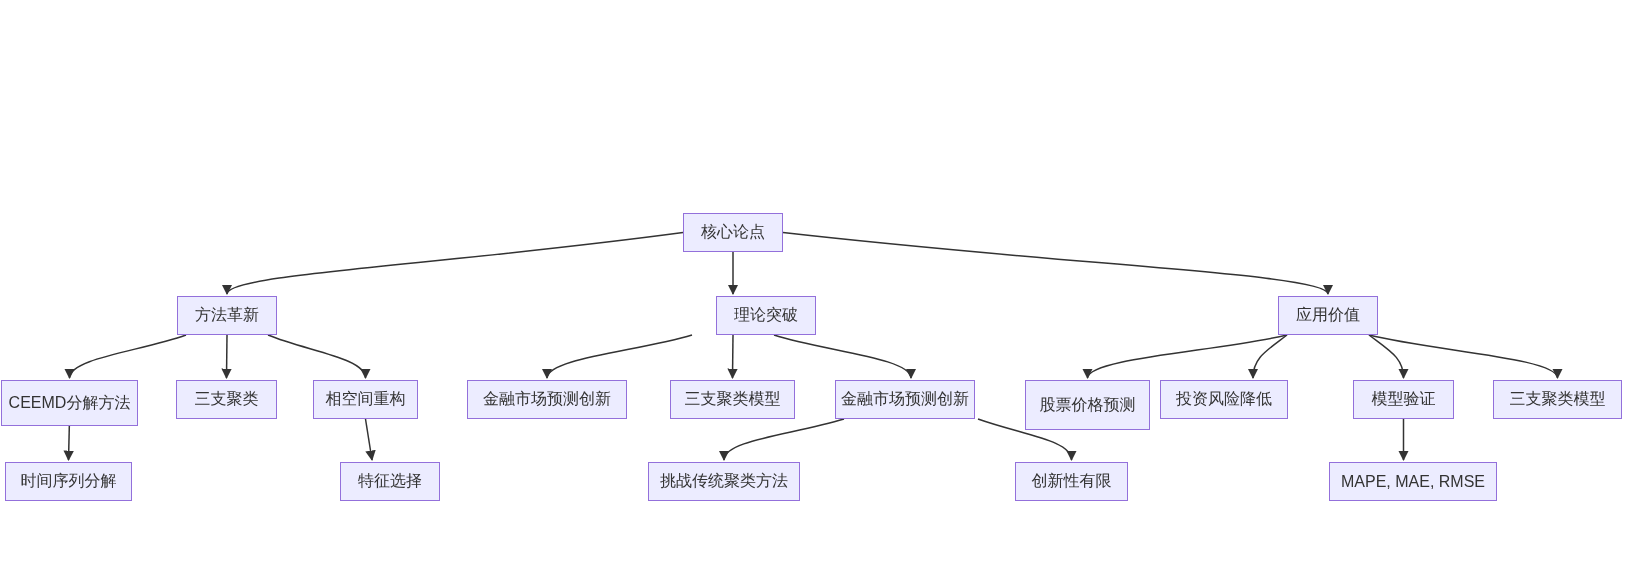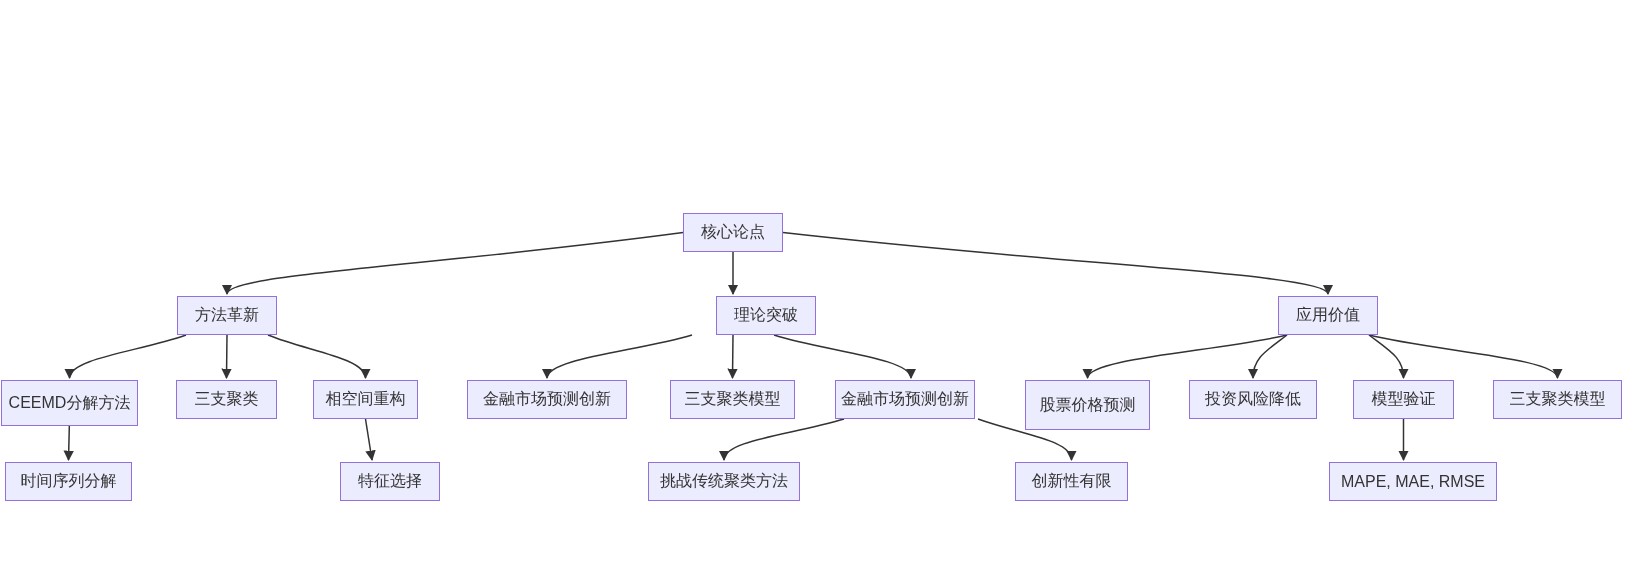--- a/index.html
+++ b/index.html
@@ -78,21 +78,21 @@
       <div class="node" style="left: 177px; top: 296px; width: 100px; height: 39px;">方法革新</div>
       <div class="node" style="left: 683px; top: 296px; width: 100px; height: 39px; margin-left: 33px;">理论突破</div>
       <div class="node" style="left: 1278px; top: 296px; width: 100px; height: 39px;">应用价值</div>
       <div class="node" style="left: 1px; top: 380px; width: 137px; height: 46px;">CEEMD分解方法</div>
       <div class="node" style="left: 176px; top: 380px; width: 101px; height: 39px;">三支聚类</div>
       <div class="node" style="left: 313px; top: 380px; width: 105px; height: 39px;">相空间重构</div>
       <div class="node" style="left: 467px; top: 380px; width: 160px; height: 39px;">金融市场预测创新</div>
       <div class="node" style="left: 670px; top: 380px; width: 125px; height: 39px;">三支聚类模型</div>
       <div class="node" style="left: 835px; top: 380px; width: 140px; height: 39px;">金融市场预测创新</div>
       <div class="node" style="left: 1025px; top: 380px; width: 125px; height: 50px;">股票价格预测</div>
-      <div class="node" style="left: 1189px; top: 380px; width: 128px; height: 39px;">投资风险降低</div>
+      <div class="node" style="left: 1160px; top: 380px; width: 128px; height: 39px;">投资风险降低</div>
       <div class="node" style="left: 1353px; top: 380px; width: 101px; height: 39px;">模型验证</div>
       <div class="node" style="left: 1493px; top: 380px; width: 129px; height: 39px;">三支聚类模型</div>
       <div class="node" style="left: 5px; top: 462px; width: 127px; height: 39px;">时间序列分解</div>
       <div class="node" style="left: 340px; top: 462px; width: 100px; height: 39px;">特征选择</div>
       <div class="node" style="left: 648px; top: 462px; width: 152px; height: 39px;">挑战传统聚类方法</div>
       <div class="node" style="left: 1015px; top: 462px; width: 113px; height: 39px;">创新性有限</div>
       <div class="node" style="left: 1329px; top: 462px; width: 168px; height: 39px;">MAPE, MAE, RMSE</div>
     </div>
 </div>
 

